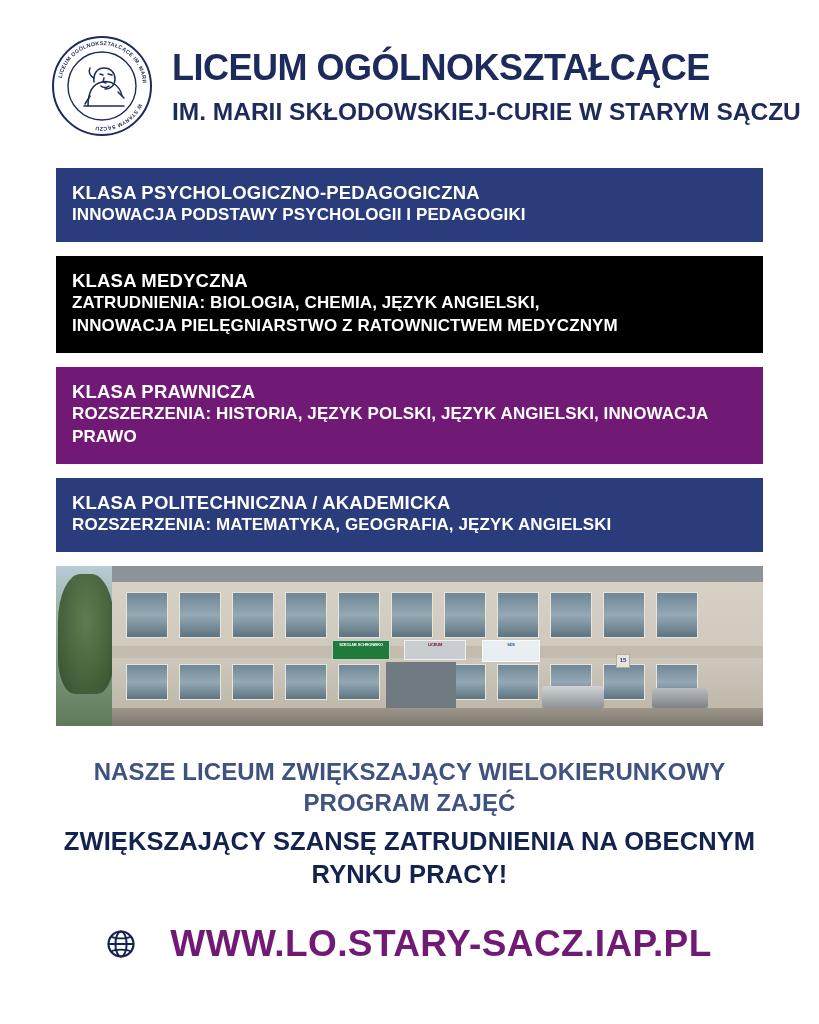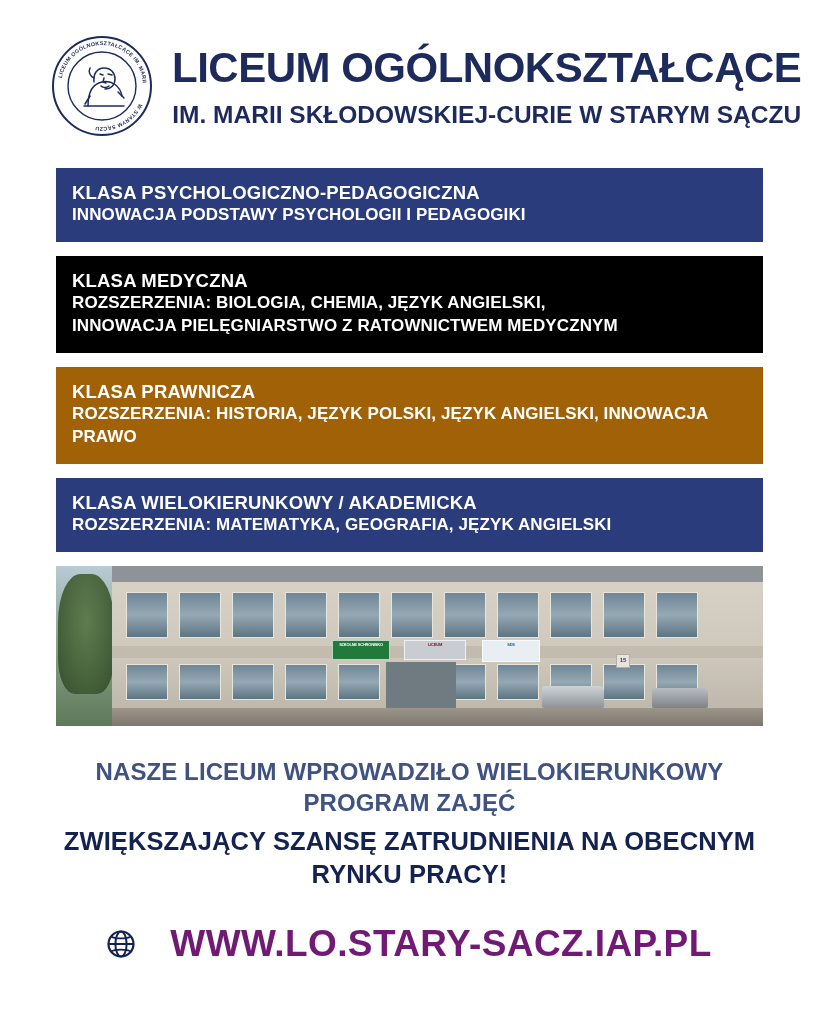--- a/index.html
+++ b/index.html
@@ -39,26 +39,26 @@
     position: relative;
     margin-right: 18px;
   }
   .logo svg { display: block; }
 
   .title-block {
     flex: 1 1 auto;
     padding-top: 4px;
   }
   .title-main {
-    font-size: 42px;
+    font-size: 36px;
     line-height: 1.02;
     font-weight: bold;
     letter-spacing: -0.5px;
     color: #1d2b5c;
-    text-align: right;
+    text-align: left;
     white-space: nowrap;
   }
   .title-sub {
     font-size: 24.5px;
     line-height: 1.1;
     font-weight: bold;
     color: #1d2b5c;
     text-align: center;
     margin-top: 12px;
     white-space: nowrap;
@@ -255,31 +255,31 @@
 
   <div class="bars">
 
     <div class="bar" style="background:#2b3c7c">
       <div class="bar-title">KLASA PSYCHOLOGICZNO-PEDAGOGICZNA</div>
       <div class="bar-line">INNOWACJA PODSTAWY PSYCHOLOGII I PEDAGOGIKI</div>
     </div>
 
     <div class="bar" style="background:#000000">
       <div class="bar-title">KLASA MEDYCZNA</div>
-      <div class="bar-line">ROZSZERZENIA: BIOLOGIA, CHEMIA, JĘZYK ANGIELSKI,</div>
+      <div class="bar-line">ZATRUDNIENIA: BIOLOGIA, CHEMIA, JĘZYK ANGIELSKI,</div>
       <div class="bar-line">INNOWACJA PIELĘGNIARSTWO Z RATOWNICTWEM MEDYCZNYM</div>
     </div>
 
-    <div class="bar" style="background:#a16207">
+    <div class="bar" style="background:#701a75">
       <div class="bar-title">KLASA PRAWNICZA</div>
       <div class="bar-line">ROZSZERZENIA: HISTORIA, JĘZYK POLSKI, JĘZYK ANGIELSKI, INNOWACJA PRAWO</div>
     </div>
 
     <div class="bar" style="background:#2b3c7c">
-      <div class="bar-title">KLASA WIELOKIERUNKOWY / AKADEMICKA</div>
+      <div class="bar-title">KLASA POLITECHNICZNA / AKADEMICKA</div>
       <div class="bar-line">ROZSZERZENIA: MATEMATYKA, GEOGRAFIA, JĘZYK ANGIELSKI</div>
     </div>
 
   </div>
 
   <div class="photo-wrap">
     <div class="photo">
       <div class="ph-sky"></div>
       <div class="ph-tree"></div>
       <div class="ph-building"></div>
@@ -330,21 +330,21 @@
         <span style="color:#2b3c7c;font-size:6px">15</span>
       </div>
 
       <div class="ph-ground"></div>
       <div class="ph-car" style="left:486px;top:120px;width:62px;height:22px;background:linear-gradient(to bottom,#cfd3d6,#8d9398);"></div>
       <div class="ph-car" style="left:596px;top:122px;width:56px;height:20px;background:linear-gradient(to bottom,#b9bdc1,#7e8388);"></div>
     </div>
   </div>
 
   <div class="footer">
-    <div class="foot-1">NASZE LICEUM WPROWADZIŁO  WIELOKIERUNKOWY PROGRAM ZAJĘĆ</div>
+    <div class="foot-1">NASZE LICEUM ZWIĘKSZAJĄCY  WIELOKIERUNKOWY PROGRAM ZAJĘĆ</div>
     <div class="foot-2">ZWIĘKSZAJĄCY SZANSĘ ZATRUDNIENIA NA OBECNYM RYNKU PRACY!</div>
 
     <div class="url-row">
       <span class="globe">
         <svg viewBox="0 0 28 28" width="28" height="28" aria-hidden="true">
           <circle cx="14" cy="14" r="12.5" fill="none" stroke="#14224f" stroke-width="2.2"></circle>
           <ellipse cx="14" cy="14" rx="5.6" ry="12.5" fill="none" stroke="#14224f" stroke-width="2"></ellipse>
           <line x1="1.5" y1="14" x2="26.5" y2="14" stroke="#14224f" stroke-width="2"></line>
           <path d="M4 6.5 C8 9, 20 9, 24 6.5" fill="none" stroke="#14224f" stroke-width="1.8"></path>
           <path d="M4 21.5 C8 19, 20 19, 24 21.5" fill="none" stroke="#14224f" stroke-width="1.8"></path>

